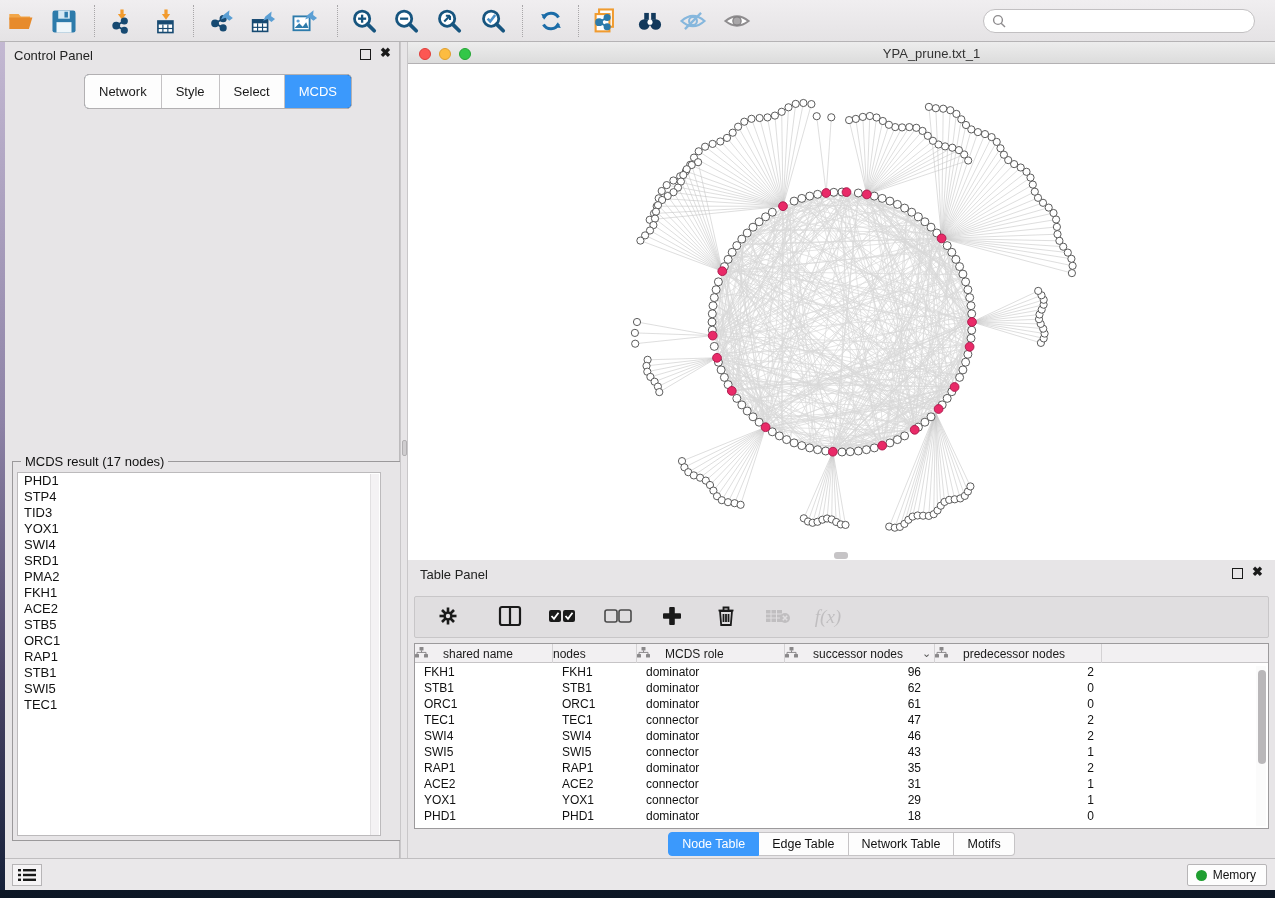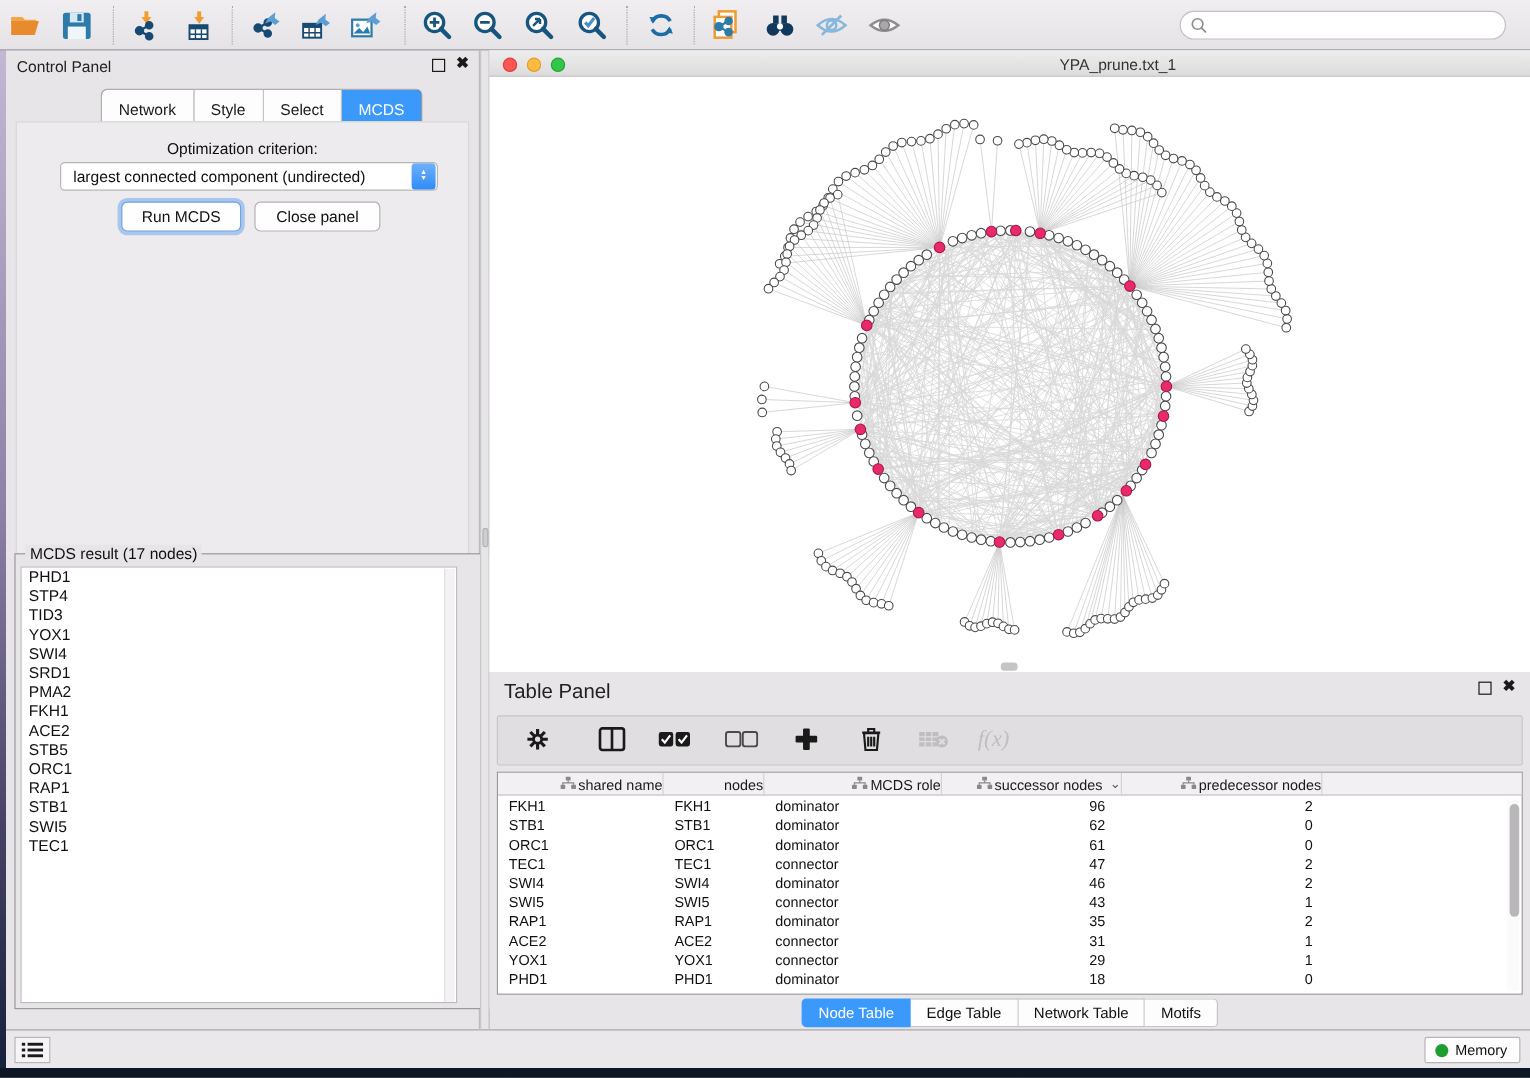--- a/index.html
+++ b/index.html
@@ -75,35 +75,35 @@
   .light { position:absolute; top:5.5px; width:12px; height:12px; border-radius:50%; }
   #net-title { position:absolute; top:4px; left:0; width:100%; text-align:center;
     padding-left:180px; font-size:13px; color:#333; }
   #net-canvas { position:absolute; left:0; top:22px; width:867px; height:496px; background:#fff; }
   #net-hscroll { position:absolute; left:426px; top:510px; width:14px; height:7px;
     background:#c6c4c6; border-radius:3px; }
 
   
   #table-panel { position:absolute; left:408px; top:560px; width:867px; height:298px;
     background:#e7e5e7; }
-  #tp-title { position:absolute; left:12px; top:7px; font-size:17px; color:#222; }
+  #tp-title { position:absolute; left:12px; top:7px; font-size:13px; color:#222; }
   #tp-toolbar { position:absolute; left:6px; top:36px; width:855px; height:42px;
     background:#e0dee0; border:1px solid #c8c6c8; border-radius:2px; display:flex;
     align-items:center; }
   .tp-icon { width:38px; height:36px; display:flex; align-items:center; justify-content:center;
     background:transparent; border:none; }
   .tp-icon.disabled { opacity:.45; }
   #fx-label { font-size:19px; font-style:italic; color:#9a989a; font-family:"Liberation Serif",serif; }
 
   #node-table { position:absolute; left:6px; top:83px; width:855px; height:186px;
     background:#fff; border:1px solid #9c9a9c; overflow:hidden; }
   #nt-header { position:absolute; left:0; top:0; height:19px; width:100%;
     border-bottom:1px solid #c6c4c6; background:#f2f0f2; display:flex; }
-  .nt-hcell { height:19px; display:flex; align-items:center; justify-content:flex-end;
-    font-size:12px; color:#1a1a1a; border-right:1px solid #d4d2d4; gap:2px; }
+  .nt-hcell { height:19px; display:flex; align-items:center; justify-content:flex-start;
+    font-size:12px; color:#1a1a1a; border-right:1px solid #d4d2d4; gap:15px; }
   .nt-hcell .sort { font-size:11px; color:#555; margin-left:4px; }
   #nt-rows { position:absolute; left:0; top:20px; width:100%; }
   .nt-row { display:flex; height:16px; }
   .nt-cell { font-size:12px; color:#111; height:16px; line-height:16px; }
   .nt-cell.txt { padding-left:9px; text-align:left; }
   .nt-cell.num { text-align:right; }
   #nt-vscroll { position:absolute; right:2px; top:22px; width:10px; height:160px; background:#fbfbfb; }
   #nt-thumb { position:absolute; right:2.5px; top:26px; width:8px; height:94px;
     background:#b9b7b9; border-radius:4px; }
 
@@ -315,32 +315,20 @@
     <span id="cp-title">Control Panel</span>
     <span class="panel-float" style="left:355px"></span>
     <span class="panel-close" style="left:375px">✖</span>
   </div>
   <div id="cp-tabs">
       <div class="seg-tab">Network</div>
       <div class="seg-tab">Style</div>
       <div class="seg-tab">Select</div>
       <div class="seg-tab selected">MCDS</div>
     </div>
-  <div id="cp-inner">
-    <div id="opt-label">Optimization criterion:</div>
-    <div id="opt-select">
-      <span id="opt-select-text">largest connected component (undirected)</span>
-      <span id="opt-stepper">
-          <span>▲</span>
-          <span>▼</span>
-        </span>
-    </div>
-    <button class="cp-btn" id="run-btn">Run MCDS</button>
-    <button class="cp-btn" id="close-btn">Close panel</button>
-  </div>
   <div id="mcds-fieldset">
     <span id="mcds-legend">MCDS result (17 nodes)</span>
     <div id="mcds-list">
       <div id="mcds-scroll"></div>
     <div class="mcds-item">PHD1</div>
         <div class="mcds-item">STP4</div>
         <div class="mcds-item">TID3</div>
         <div class="mcds-item">YOX1</div>
         <div class="mcds-item">SWI4</div>
         <div class="mcds-item">SRD1</div>

